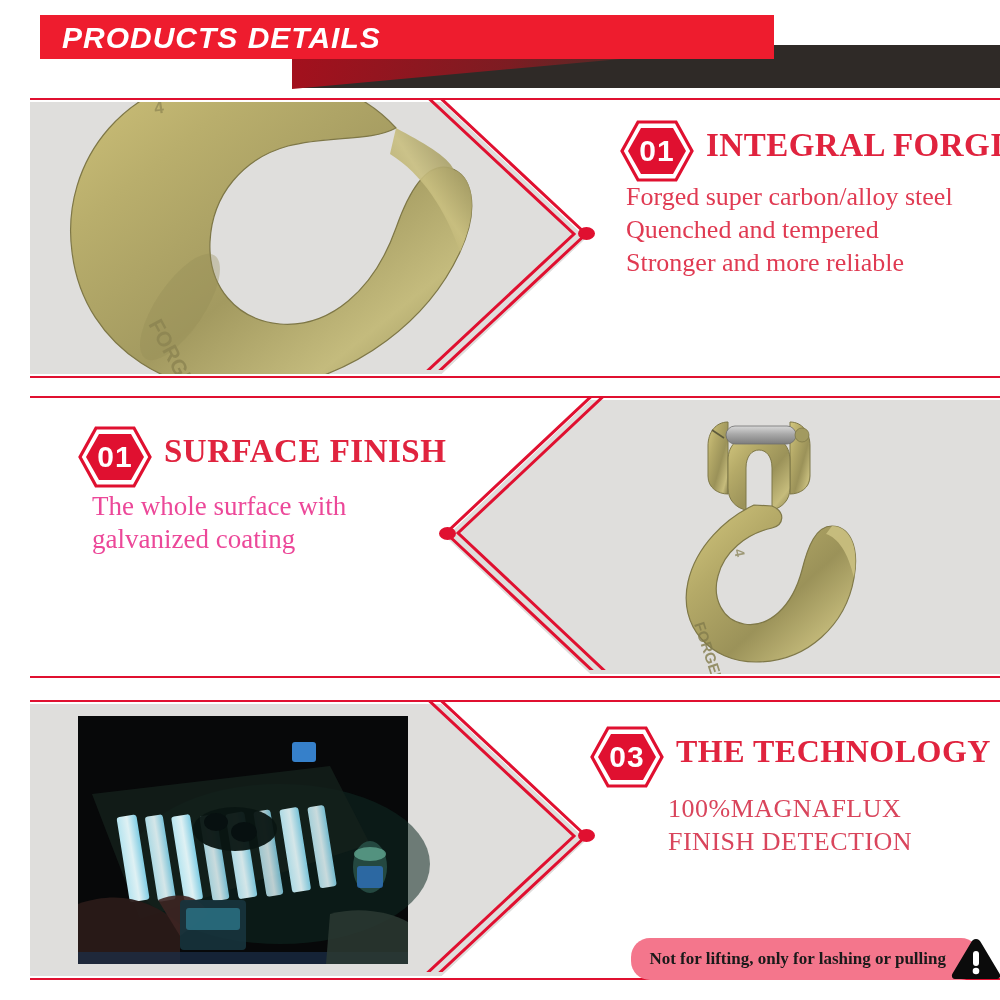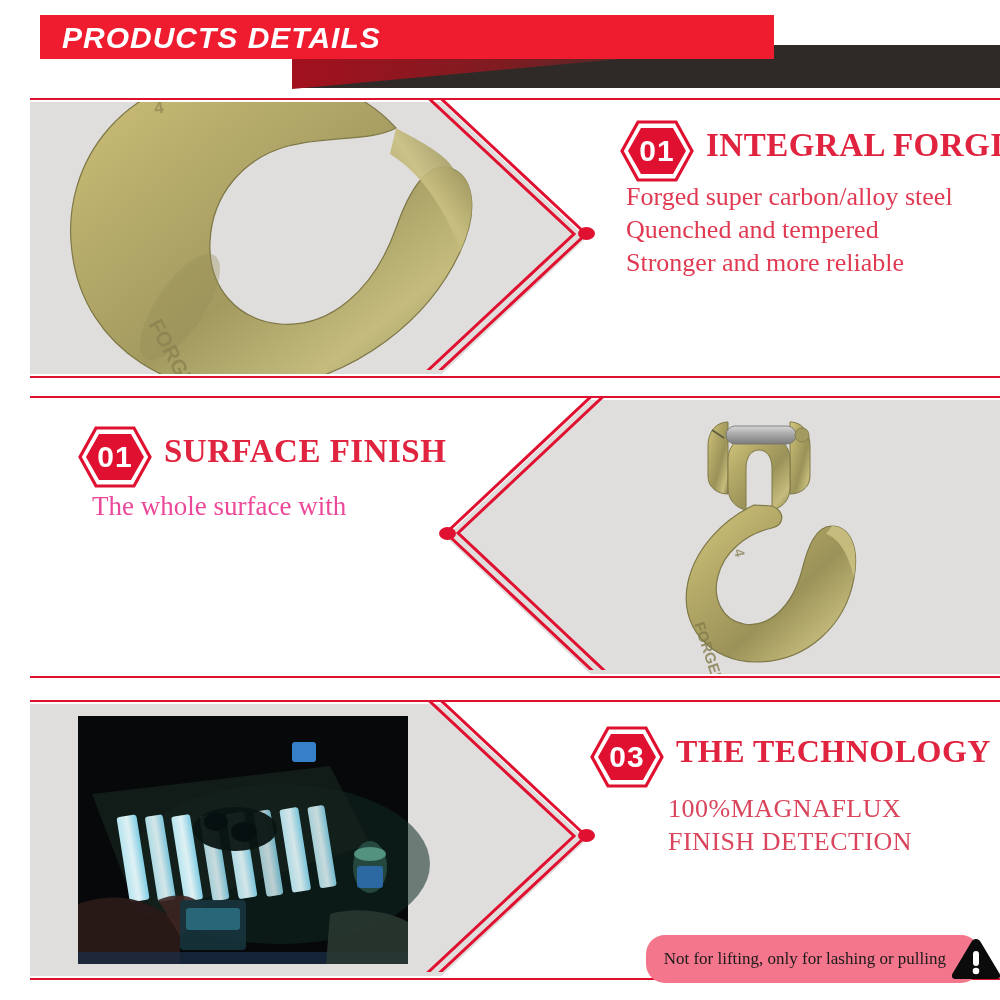--- a/index.html
+++ b/index.html
@@ -102,24 +102,24 @@
   .p3-title{font-size:32px;text-align:center;}
   .p3-lines{margin-top:16px;margin-left:78px;font-size:26px;
     color:#d9455c;letter-spacing:0.5px;}
 
   
   .warnwrap{position:absolute;right:14px;bottom:22px;height:38px;
     display:flex;align-items:center;}
   .warnpill{
     background:#f4768c;
     border-radius:19px;
-    height:48px;display:flex;align-items:center;
+    height:42px;display:flex;align-items:center;
     padding:0 34px 0 18px;
     font-family:"Liberation Serif", serif;
-    font-size:17px;color:#1a1a1a;white-space:nowrap;
+    font-size:17px;color:#1a1a1a;white-space:nowrap;font-weight:bold;
   }
   .warnicon{margin-left:-30px;width:52px;height:44px;position:relative;}
 </style>
 </head>
 <body>
 
 <div class="stage">
 
   <div class="header">
     <div class="header-darkbar"></div>
@@ -263,20 +263,21 @@
           <svg class="hexouter" viewBox="0 0 74 62">
             <polygon points="18,2 56,2 72,31 56,60 18,60 2,31" fill="none" stroke="#e01030" stroke-width="3.2"></polygon>
             <polygon points="21,8 53,8 66,31 53,54 21,54 8,31" fill="#e01030"></polygon>
           </svg>
           <div class="num">01</div>
         </div>
         <div class="sec-title">SURFACE FINISH</div>
       </div>
       <div class="sec-lines p2-lines">
         <div>The whole surface with</div>
+        <div>galvanized coating</div>
       </div>
     </div>
   </div>
 
   <div class="panel panel3">
     <div class="panel-rule top"></div>
     <div class="panel-rule bot"></div>
 
     <div class="imgwrap left">
       <div class="imgbg"></div>

